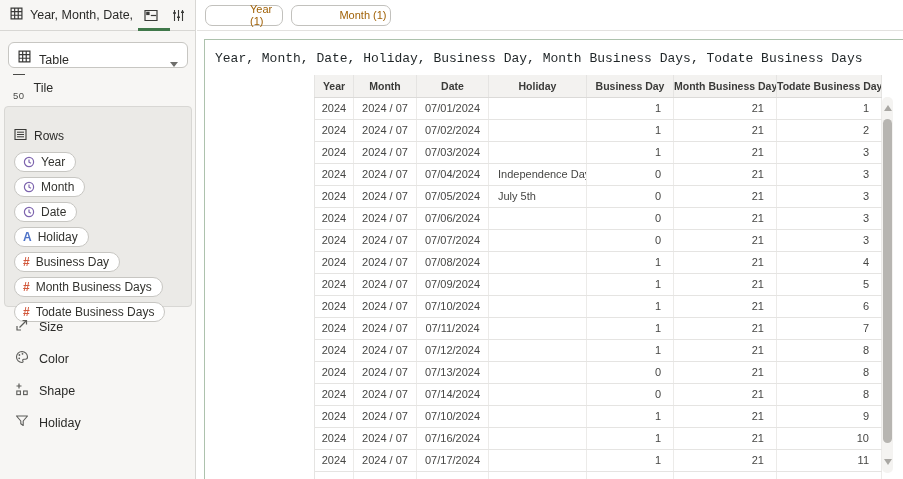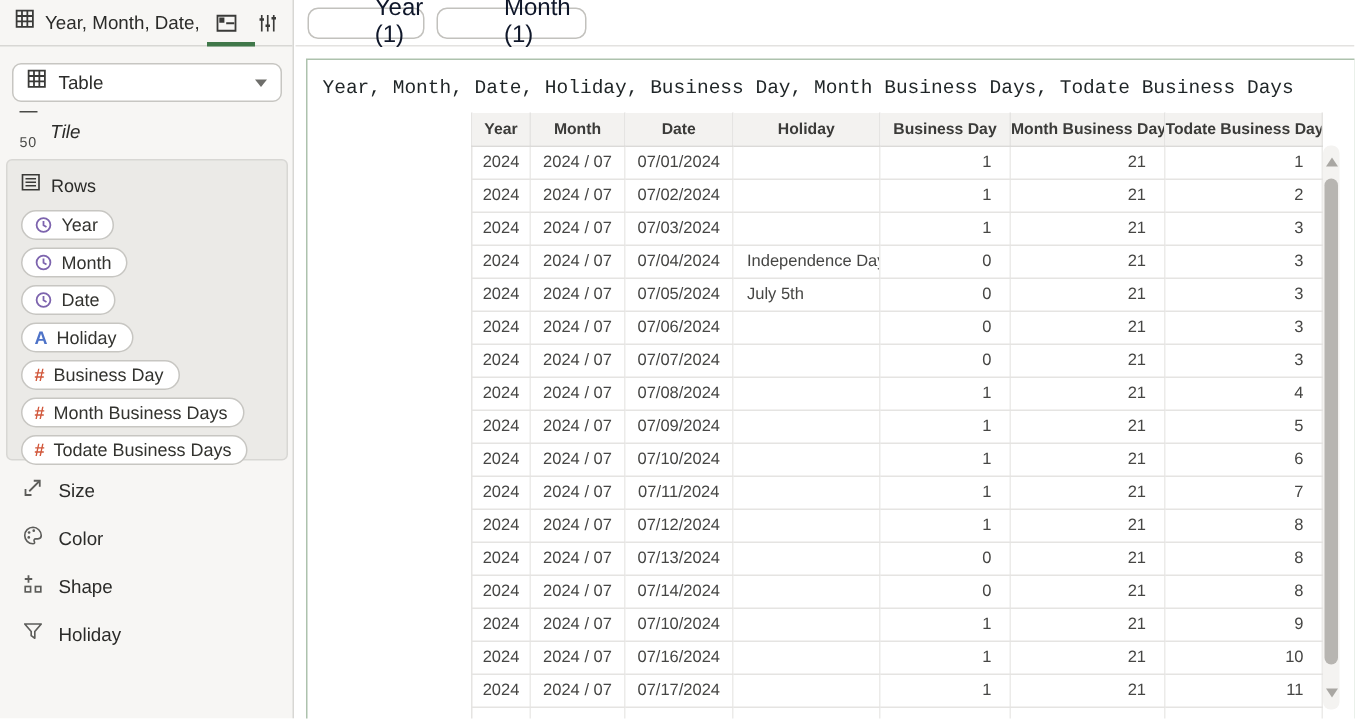--- a/index.html
+++ b/index.html
@@ -13,34 +13,34 @@
   .sidebar-header { position:relative; height:31px; border-bottom:1px solid var(--border);
                     display:flex; align-items:center; padding:0 10px; gap:7px; }
   .sidebar-title { font-size:12.5px; color:#2b2b29; white-space:nowrap; overflow:hidden; }
   .hdr-icons { display:flex; gap:14px; margin-left:auto; align-items:center; }
   .hdr-icons svg { display:block; }
   .tab-underline { position:absolute; left:138px; bottom:-1px; width:32px; height:3px;
                    background:var(--accent_green); }
 
   .viz-select { position:absolute; left:8px; top:42px; width:180px; height:26px;
                 background:#fff; border:1px solid var(--pill_border); border-radius:6px;
-                display:flex; align-items:center; padding:0 9px; gap:8px; cursor:pointer; }
+                display:flex; align-items:flex-end; padding:0 9px; gap:8px; cursor:pointer; }
   .viz-select-label { font-size:12.5px; color:#2b2b29; }
   .caret-down { margin-left:auto; width:0; height:0; border-left:4px solid transparent;
                 border-right:4px solid transparent; border-top:5px solid #6e6e6b; }
 
   .tile-row { position:absolute; left:13px; top:79px; height:17px; display:flex;
               align-items:center; gap:9px; cursor:pointer; }
   .tile-glyph { font-size:9.5px; color:#4a4a47; border-top:1px solid #4a4a47; line-height:11px;
                 padding-top:15px; letter-spacing:.5px; }
-  .tile-label { font-size:12.5px; color:#2b2b29;font-style:italic; }
+  .tile-label { font-size:12.5px; color:#2b2b29; }
 
   .rows-panel { position:absolute; left:4px; top:106px; width:188px; height:201px;
                 background:var(--panel_bg); border:1px solid var(--border); border-radius:4px;
-                padding:8px 9px; }
+                padding:20px 9px; }
   .rows-header { display:flex; align-items:center; gap:7px; margin-bottom:7px; }
   .rows-label { font-size:12px; color:#2b2b29; }
   .pill { display:inline-flex; align-items:center; gap:6px; height:20px; background:#fff;
           border:1px solid var(--pill_border); border-radius:10px; padding:0 10px 0 8px;
           margin-bottom:5px; cursor:pointer; max-width:178px; }
   .pill { display:flex; width:fit-content; }
   .picon { display:flex; align-items:center; font-size:11px; font-weight:bold; line-height:1; }
   .picon.time { color:var(--time_icon); }
   .picon.text { color:var(--text_icon); font-size:12px; }
   .picon.num  { color:var(--number_icon); font-size:12px; }
@@ -49,22 +49,22 @@
   .tools { position:absolute; left:0; top:311px; width:195px; }
   .tool-row { height:32px; display:flex; align-items:center; gap:10px; padding-left:15px;
               cursor:pointer; color:#5c5c59; }
   .tool-label { font-size:12.5px; color:#2b2b29; }
 
   
   .main { position:absolute; left:197px; top:0; width:706px; height:479px; background:#fff; }
   .filterbar { height:31px; border-bottom:1px solid #e3e2e0; display:flex; align-items:center;
                padding-left:8px; gap:8px; background:#fff; }
   .chip { height:21px; border:1px solid var(--chip_border); border-radius:7px; background:#fff;
-          display:flex; align-items:center; justify-content:center; font-size:16px;
-          color:#0f172a; cursor:pointer;padding-left:44px; }
+          display:flex; align-items:center; justify-content:center; font-size:11px;
+          color:#a16207; cursor:pointer;padding-left:44px; }
   .chip-year { width:78px; } .chip-month { width:100px; }
 
   .canvas { position:absolute; left:7px; top:39px; width:700px; height:460px; background:#fff;
             border:1px solid var(--canvas_border); }
   .viz-title { position:absolute; left:10px; top:11px; font-size:13px; color:#1f2527;
                white-space:nowrap;font-family:Liberation Mono, monospace; }
 
   .table-wrap { position:absolute; left:109px; top:35px; }
   table { border-collapse:collapse; table-layout:fixed; width:567px; }
   col.c1{width:39px} col.c2{width:63px} col.c3{width:72px} col.c4{width:98px}

